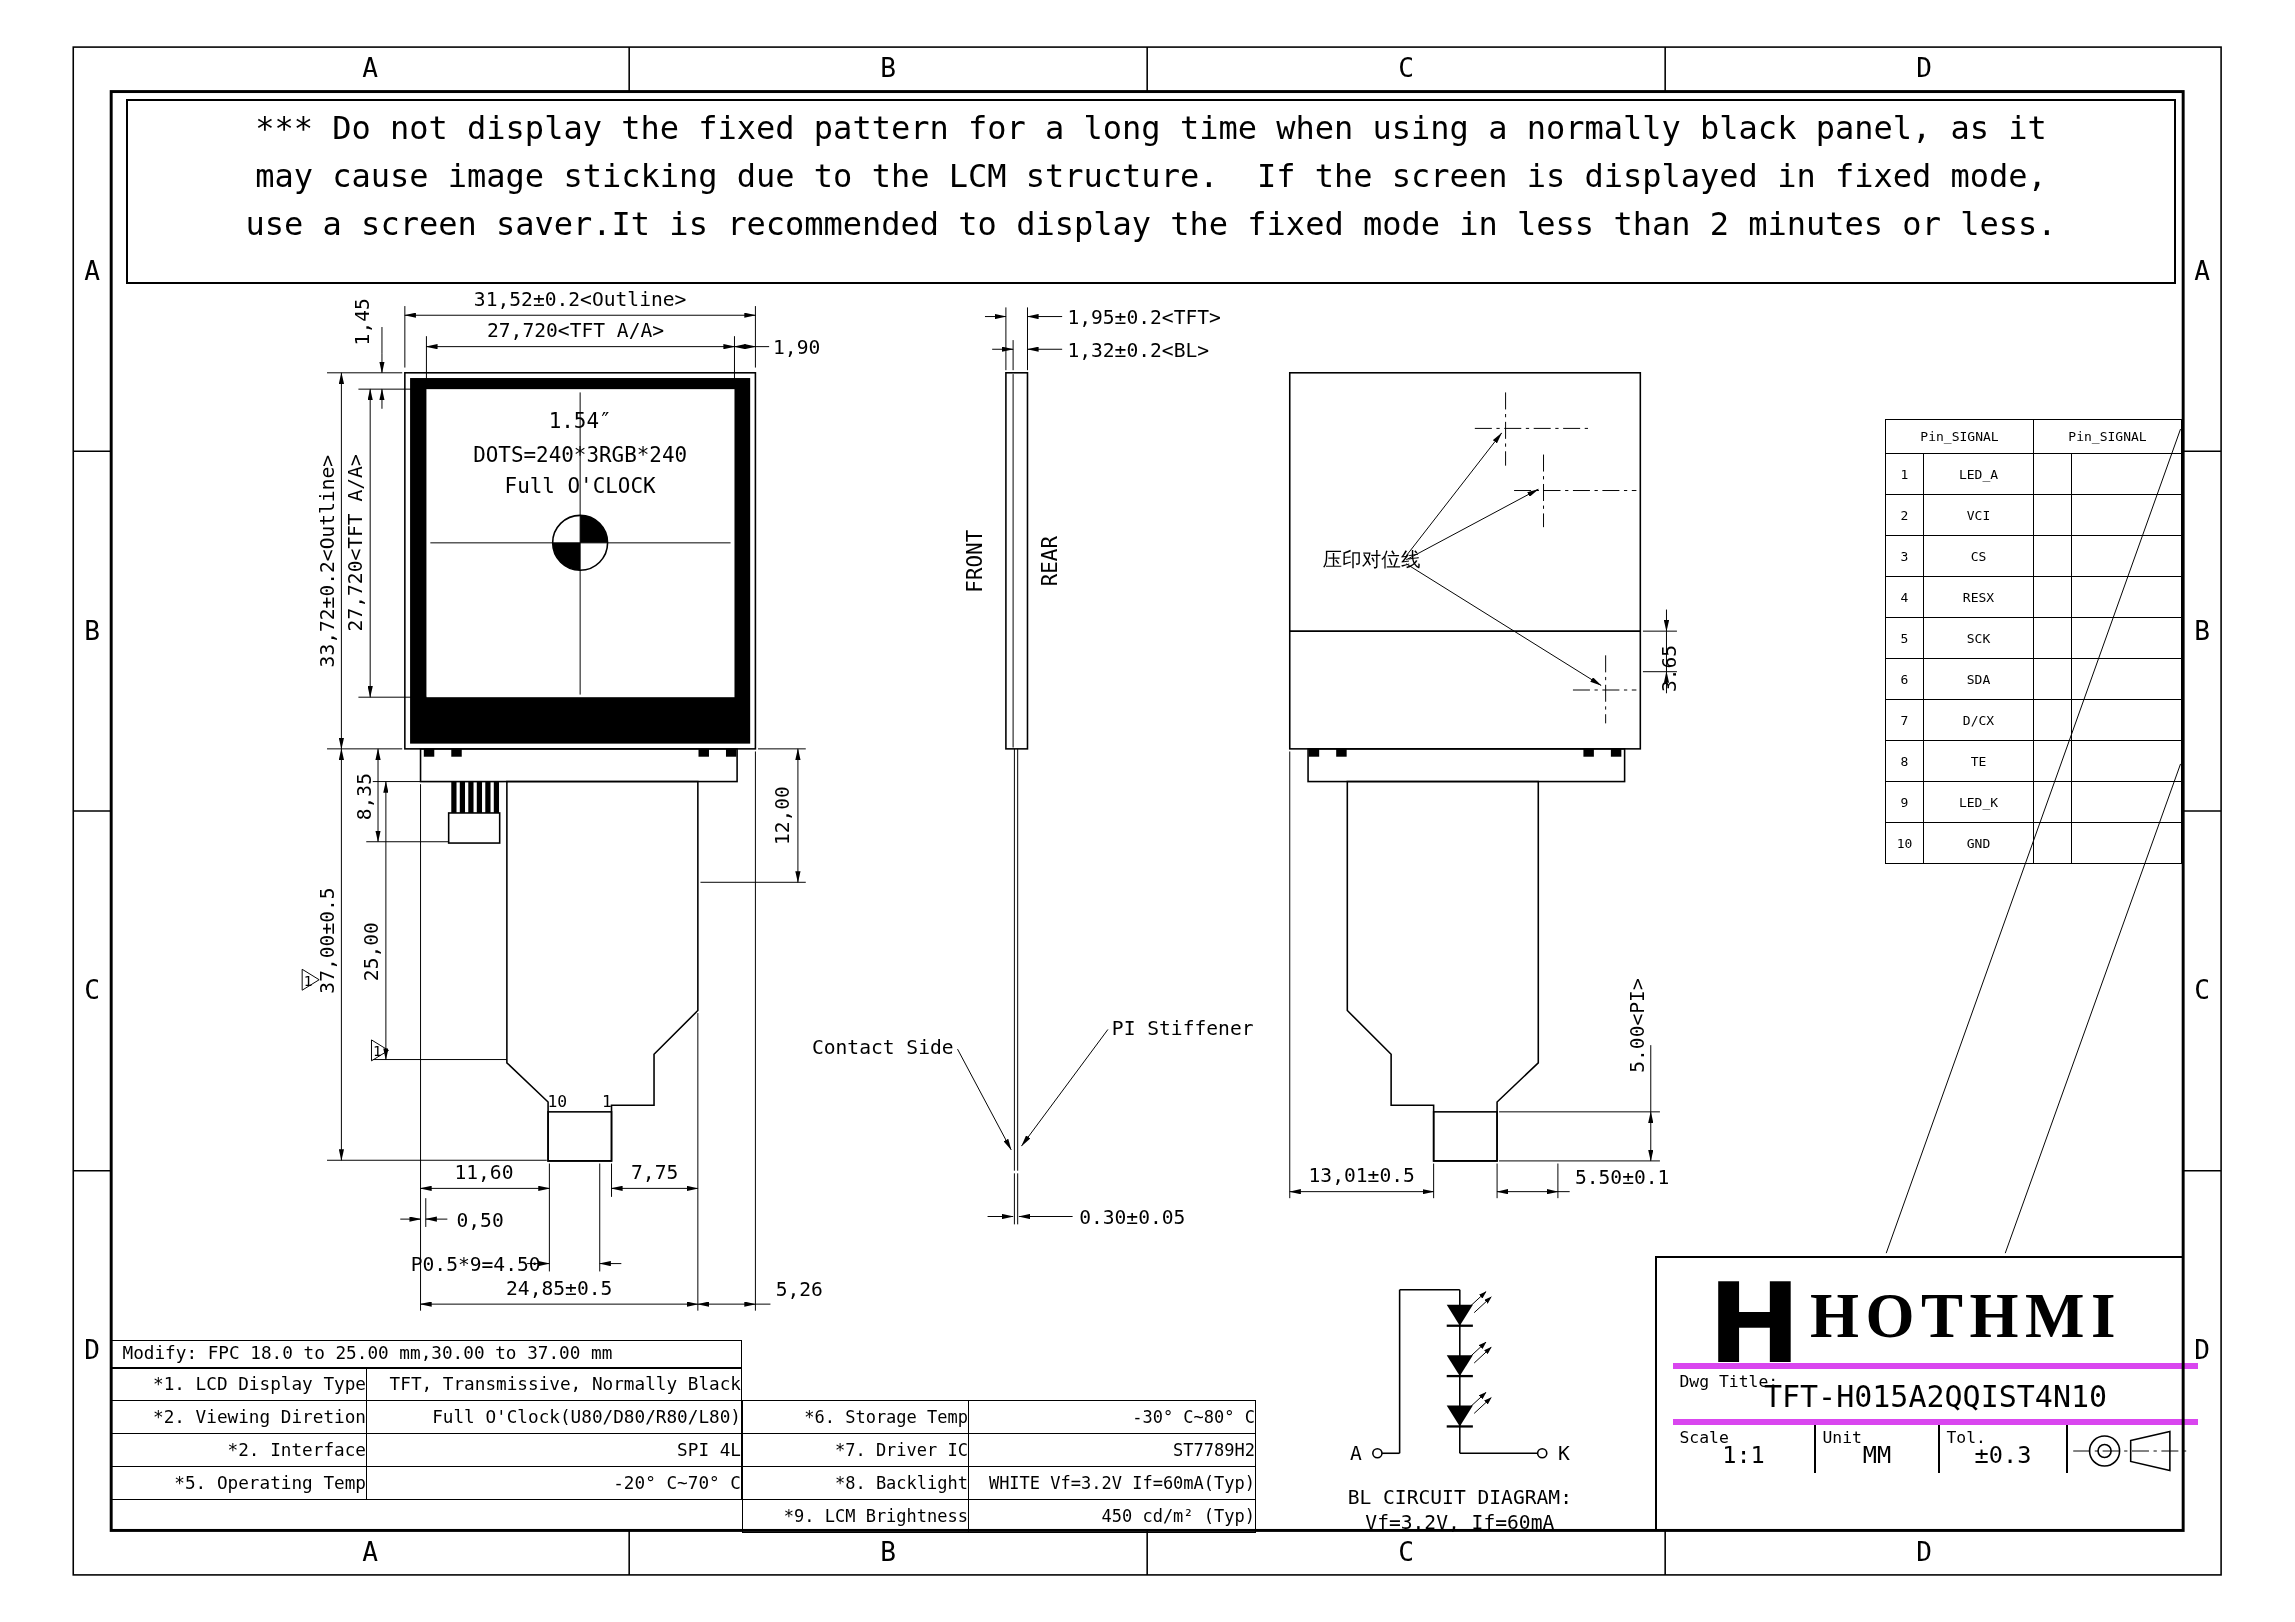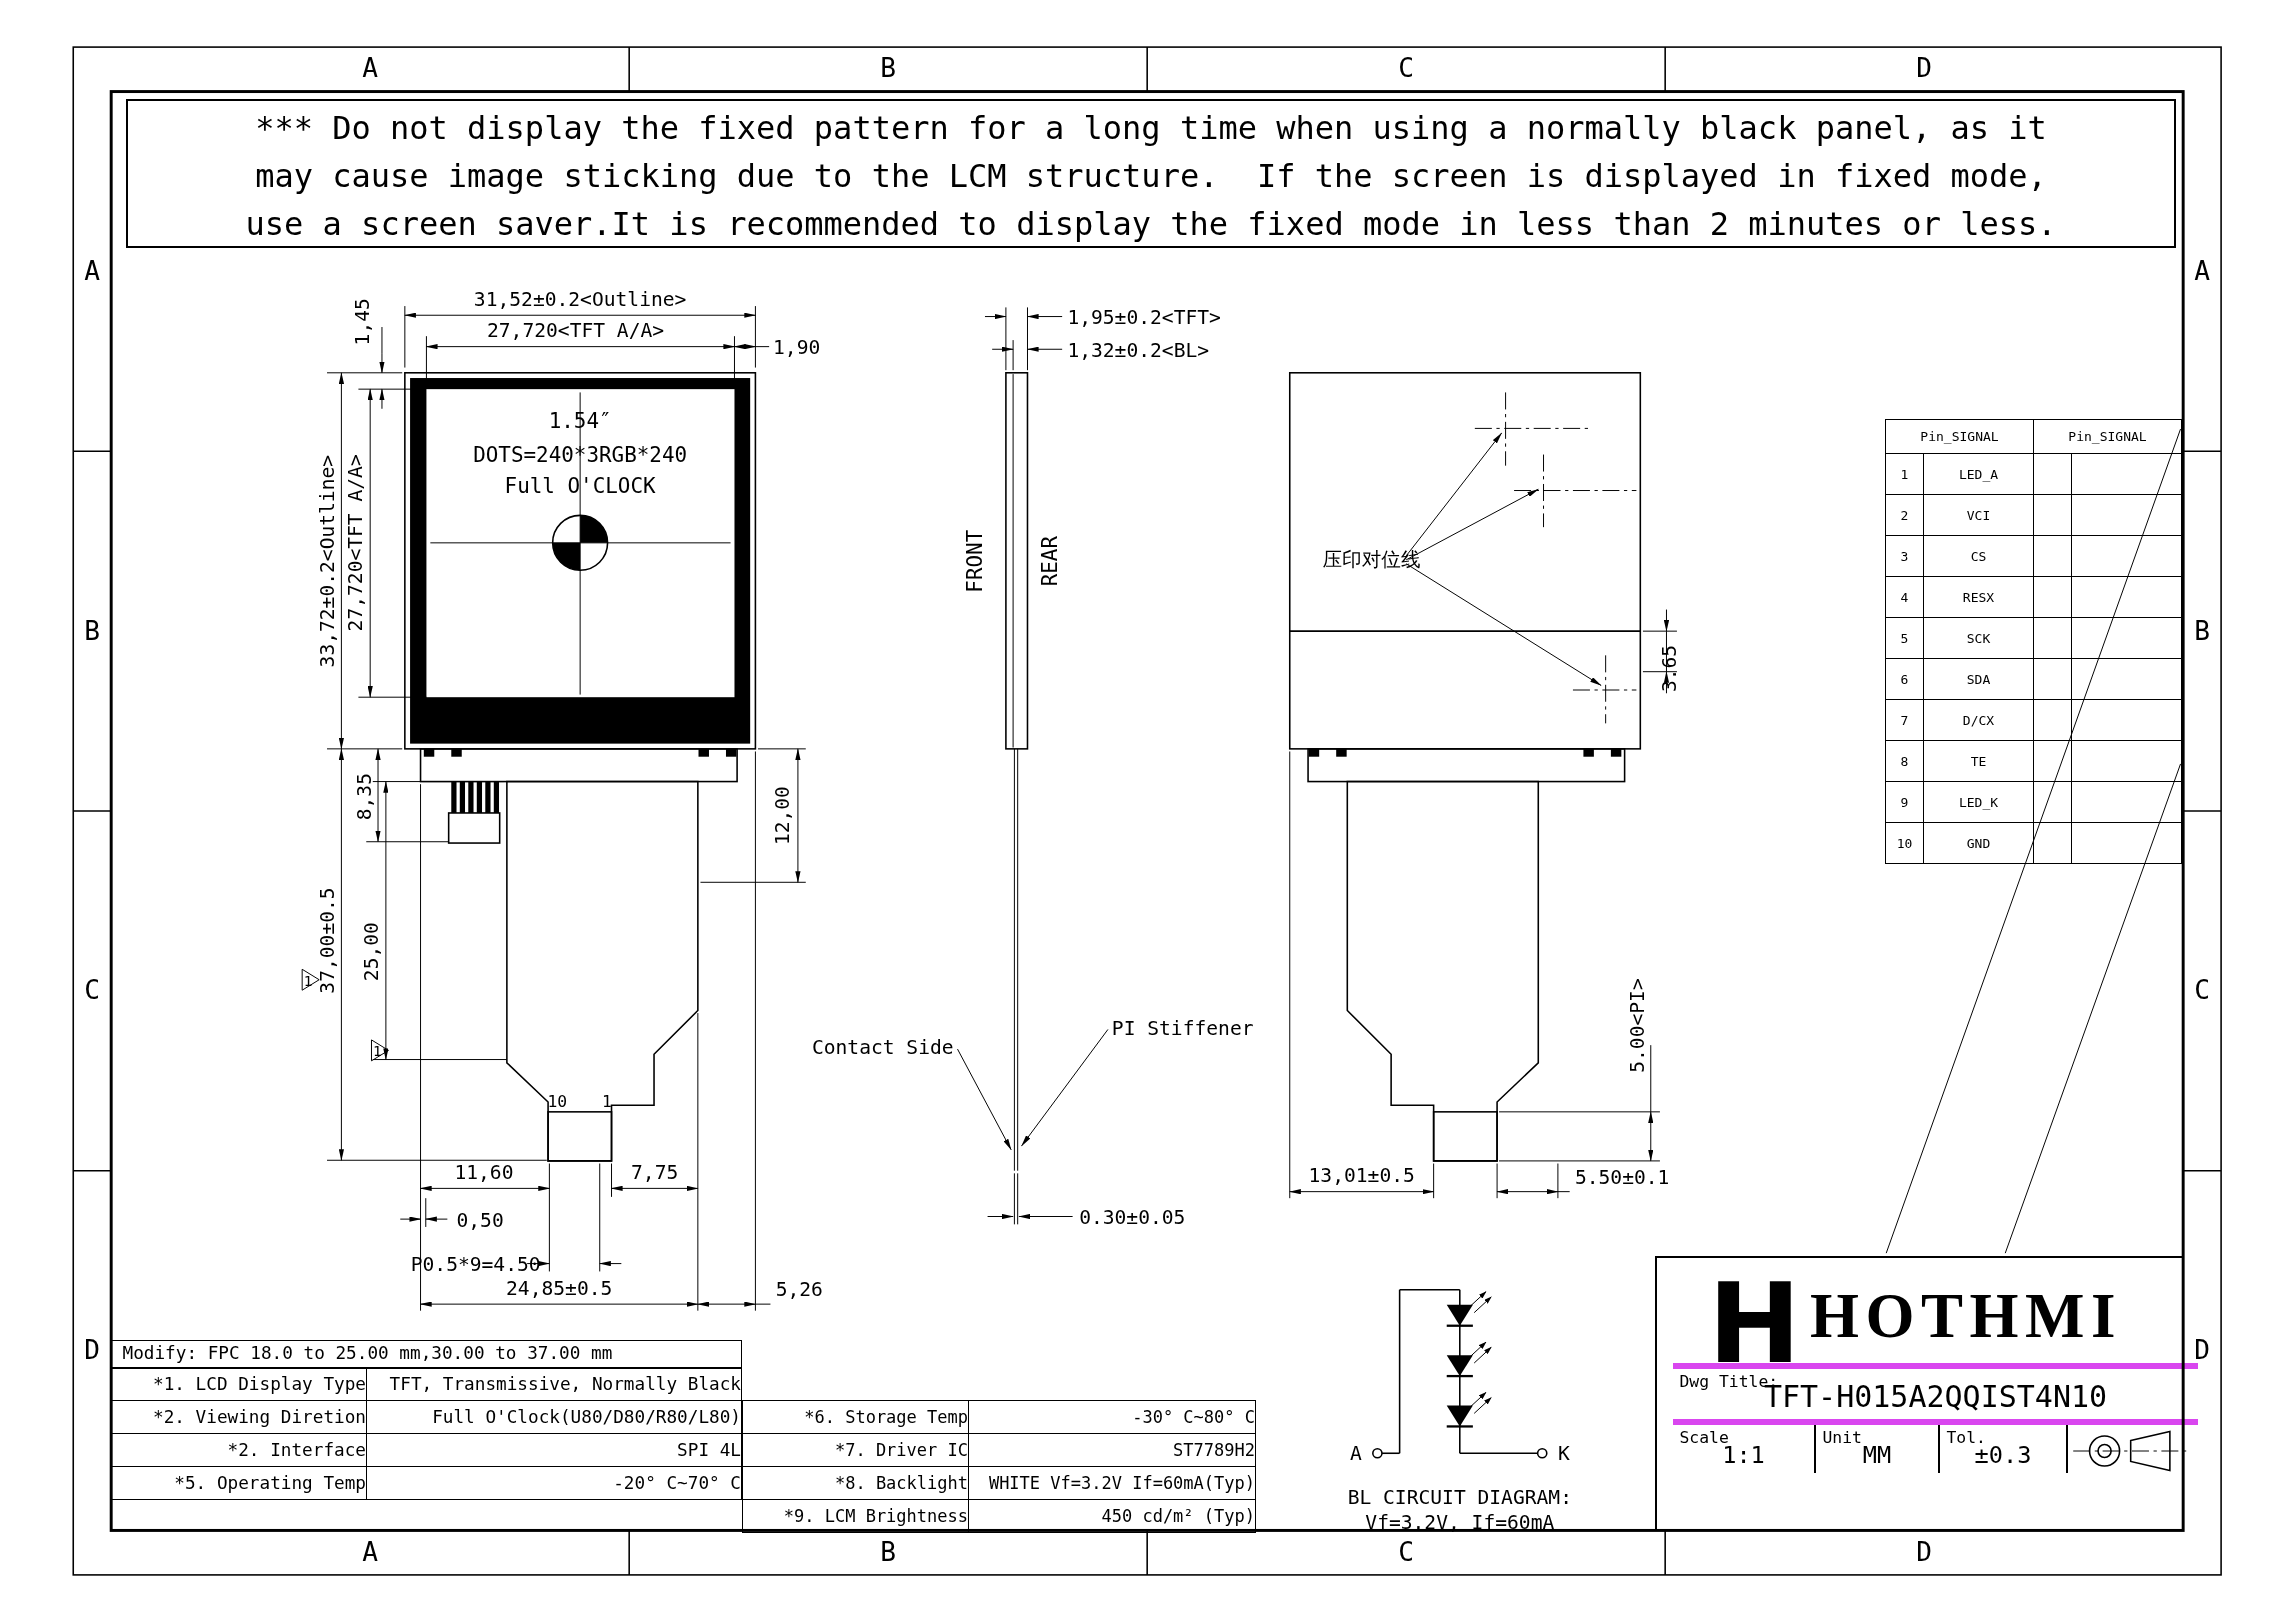--- a/index.html
+++ b/index.html
@@ -11,21 +11,21 @@
 .s2{stroke:#000;stroke-width:2.4;fill:none}
 .s4{stroke:#000;stroke-width:4.5;fill:none}
 .cl{stroke-dasharray:26 7 5 7}
 .dt{font-size:30px}
 .st{font-size:25px}
 .pt{font-size:32px}
 .zt{font-size:40px}
 .tm{text-anchor:middle}
 .ts{text-anchor:start}
 .te{text-anchor:end}
-#warning{position:absolute;left:126px;top:99px;width:2050px;height:149px;border:2px solid #000;text-align:center;font-size:32px;line-height:48px;padding-top:2.6px}
+#warning{position:absolute;left:126px;top:99px;width:2050px;height:185px;border:2px solid #000;text-align:center;font-size:32px;line-height:48px;padding-top:2.6px}
 .warn-line{white-space:pre}
 table{border-collapse:collapse;position:absolute;table-layout:fixed}
 #pin-table{left:1885px;top:419px;width:297px}
 #pin-table th,#pin-table td{border:1.6px solid #000;text-align:center;font-size:13px;font-weight:normal}
 #pin-table tr{height:41px}
 #pin-table tr.ph{height:34px}
 #modify-box{position:absolute;left:111px;top:1340px;width:631px;height:29px;border:1.6px solid #000;font-size:17.7px;line-height:25px;padding-left:10.5px}
 #spec-left{left:111px;top:1367px;width:631px}
 #spec-right{left:742px;top:1400px;width:514px}
 #spec-left td,#spec-right td{border:1.6px solid #000;font-size:17.7px;padding-left:9.2px;text-align:right}

